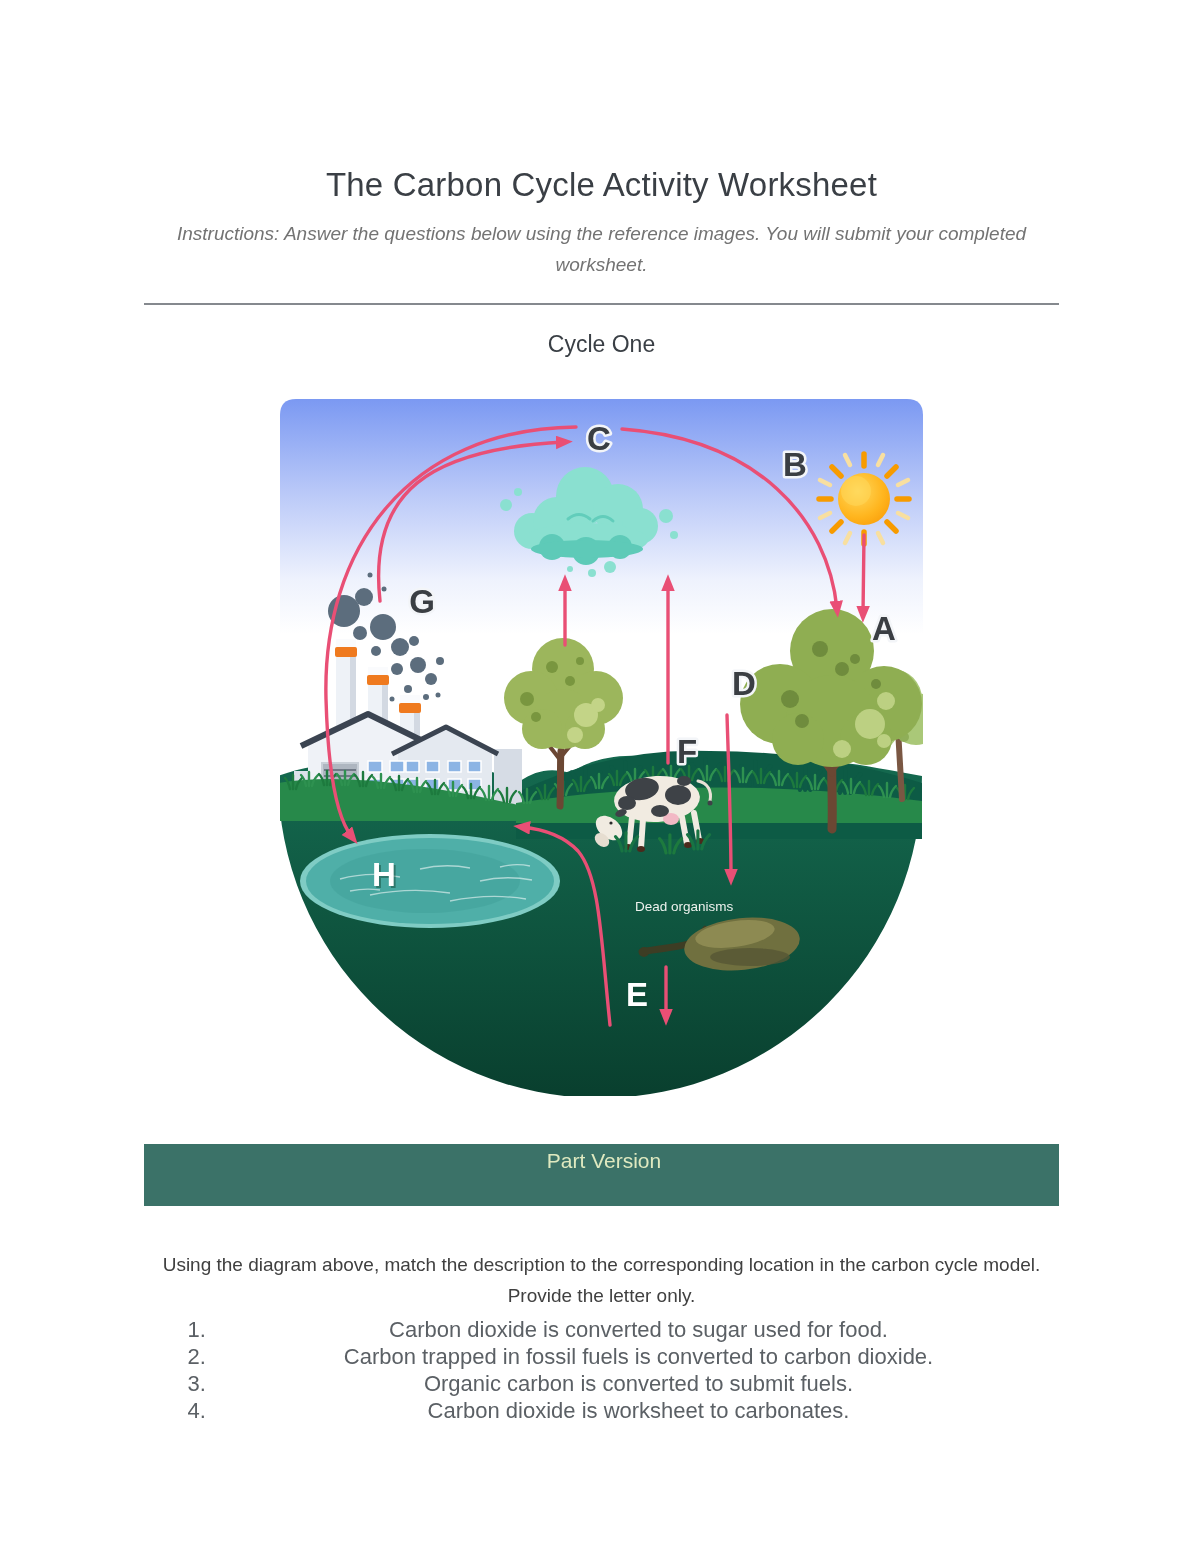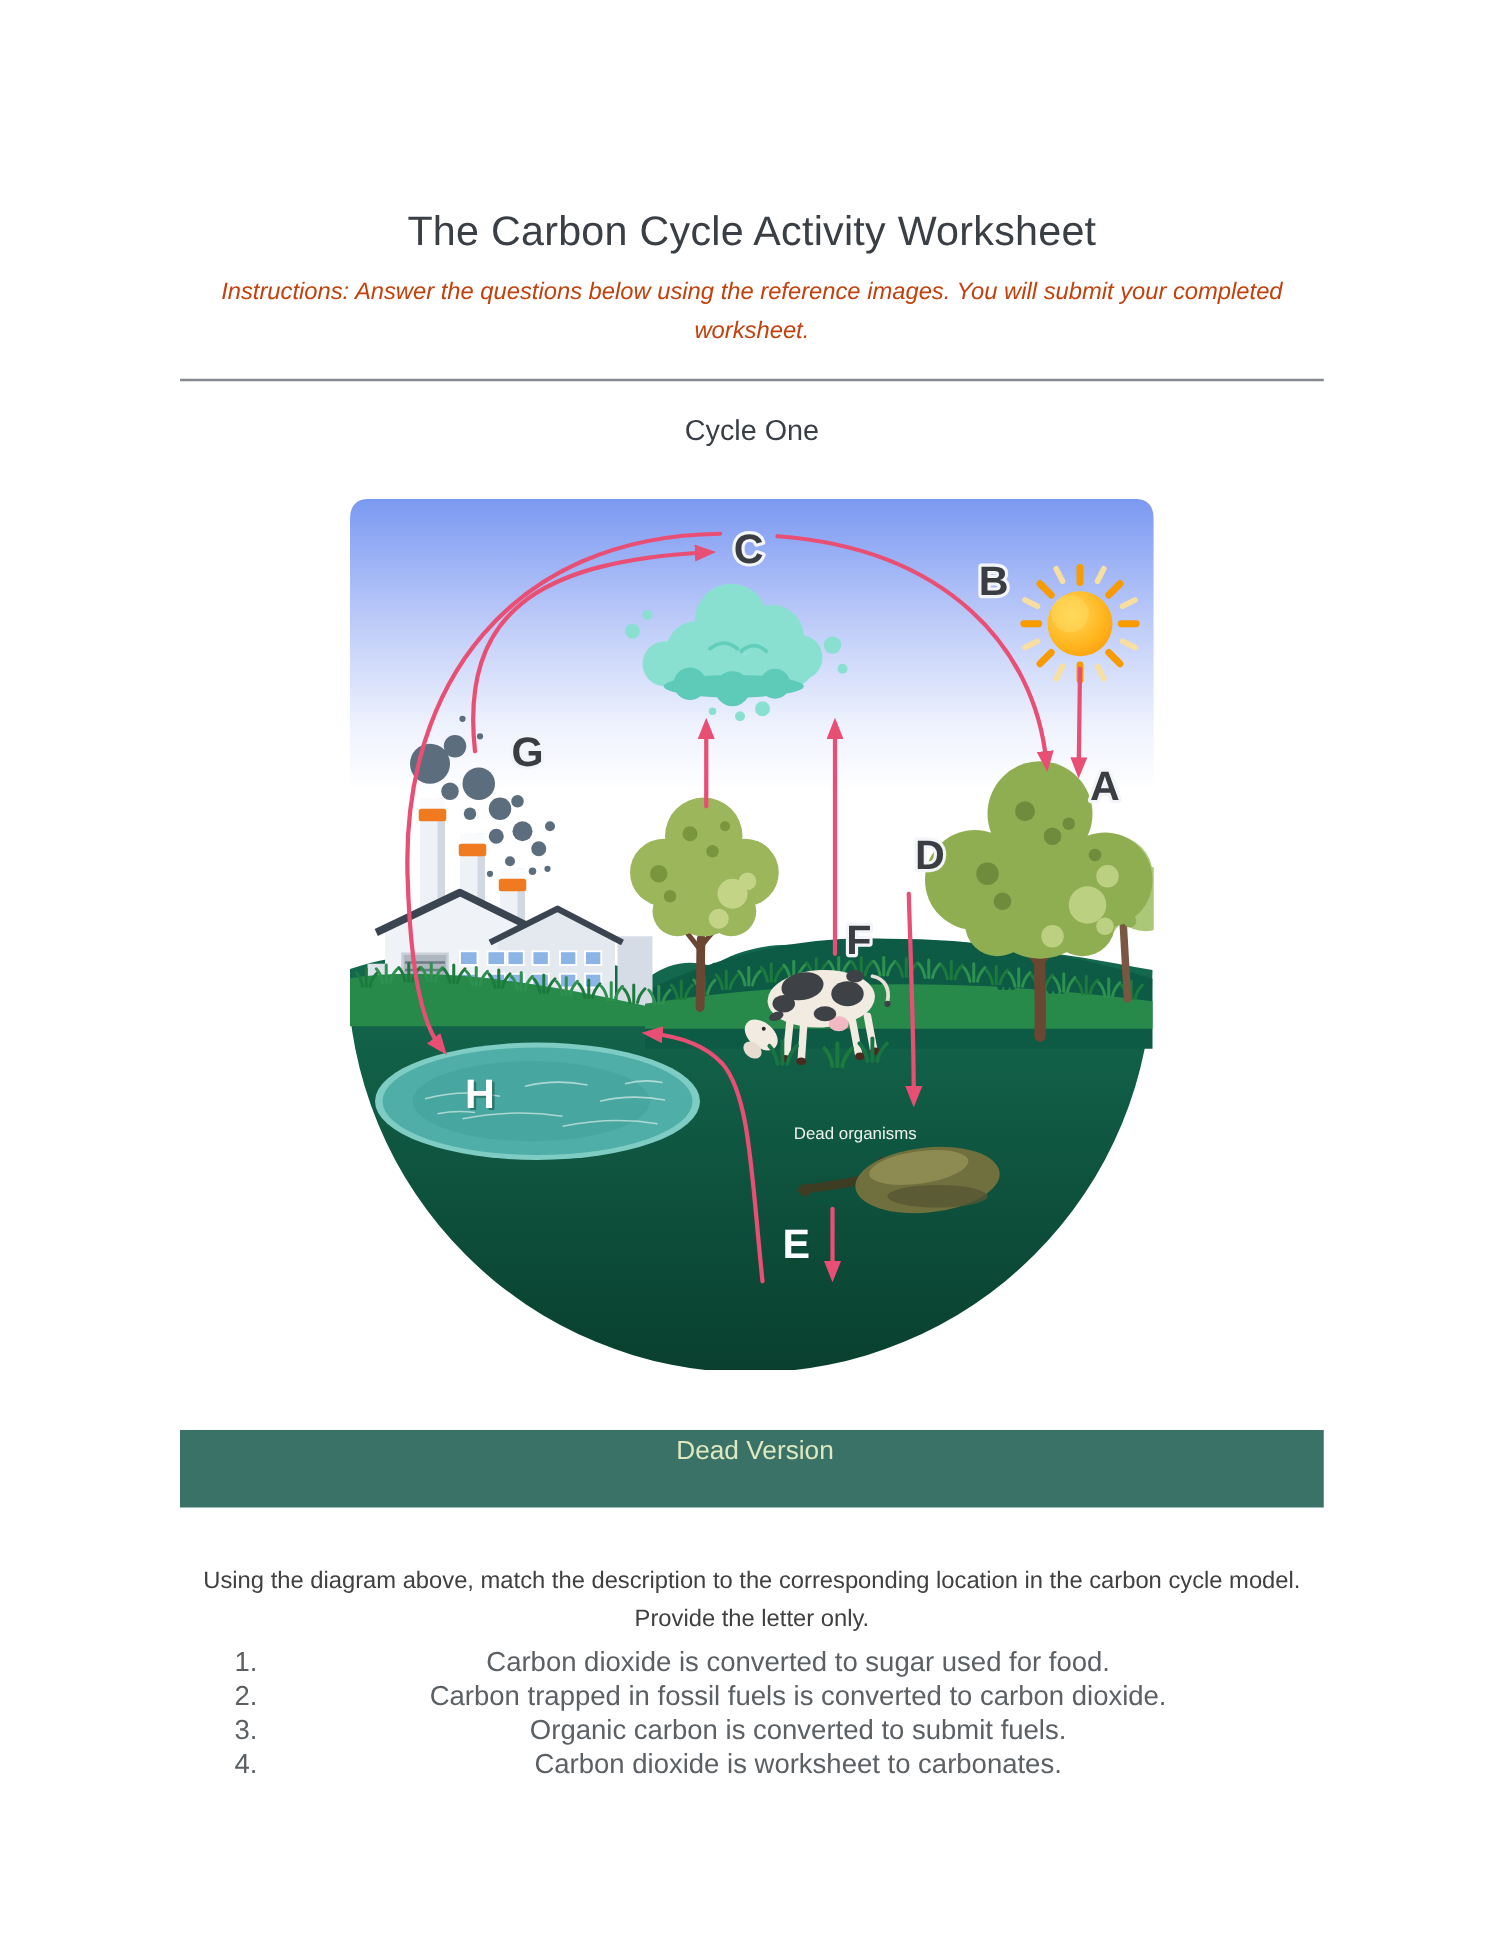--- a/index.html
+++ b/index.html
@@ -6,21 +6,21 @@
   .page{
     position:relative;width:1200px;height:1553px;margin:16px auto;background:#ffffff;
     overflow:hidden;font-family:"Liberation Sans",sans-serif;text-align:center;
   }
   .content{padding:0 141px 0 144px;}
   h1.doc-title{
     margin:0 0 14px;padding-top:150px;font-size:33px;line-height:38px;
     font-weight:400;color:#3a3f45;letter-spacing:.2px;
   }
   p.instructions{
-    margin:0;font-style:italic;font-size:19px;line-height:31px;color:#c2410c;
+    margin:0;font-style:italic;font-size:19px;line-height:31px;color:#737373;
   }
   hr.divider{border:none;border-top:2px solid #85898e;margin:23px 0 0;}
   h2.part-heading{margin:26px 0 0;font-size:23px;line-height:27px;font-weight:400;color:#3a3f45;}
   figure.diagram{margin:41px auto 0;width:643px;height:697px;}
   .tv-banner{
     margin-top:48px;height:62px;background:#3b7268;color:#dfe9c0;
     font-size:21px;line-height:26px;padding:4px 0 0 5px;box-sizing:border-box;
   }
   p.matching-intro{margin:43px 0 0;font-size:19px;line-height:31px;color:#404040;}
   ol.matching-list{margin:5px 0 0;padding:0 0 0 68px;font-size:22px;line-height:27px;color:#5b6065;}
@@ -404,21 +404,21 @@
           <text class="lbl-shadow" x="106" y="489">H</text>
           <text class="lbl-light" x="104" y="487">H</text>
           <text class="lbl-shadow" x="359" y="609">E</text>
           <text class="lbl-light" x="357" y="607">E</text>
           <text class="caption" x="355" y="512">Dead organisms</text>
         </g>
       </svg>
     </figure>
 
     <div class="tv-banner">
-      <span>Dead Version</span>
+      <span>Part Version</span>
     </div>
 
     <p class="matching-intro">Using the diagram above, match the description to the corresponding location in the carbon cycle model. Provide the letter only.</p>
 
     <ol class="matching-list">
       <li>Carbon dioxide is converted to sugar used for food.</li>
       <li>Carbon trapped in fossil fuels is converted to carbon dioxide.</li>
       <li>Organic carbon is converted to submit fuels.</li>
       <li>Carbon dioxide is worksheet to carbonates.</li>
     </ol>

